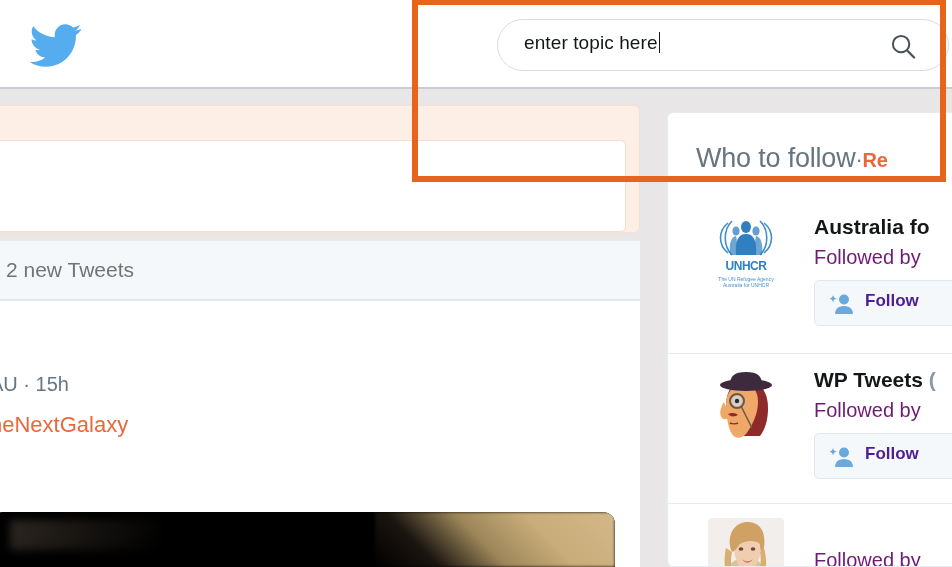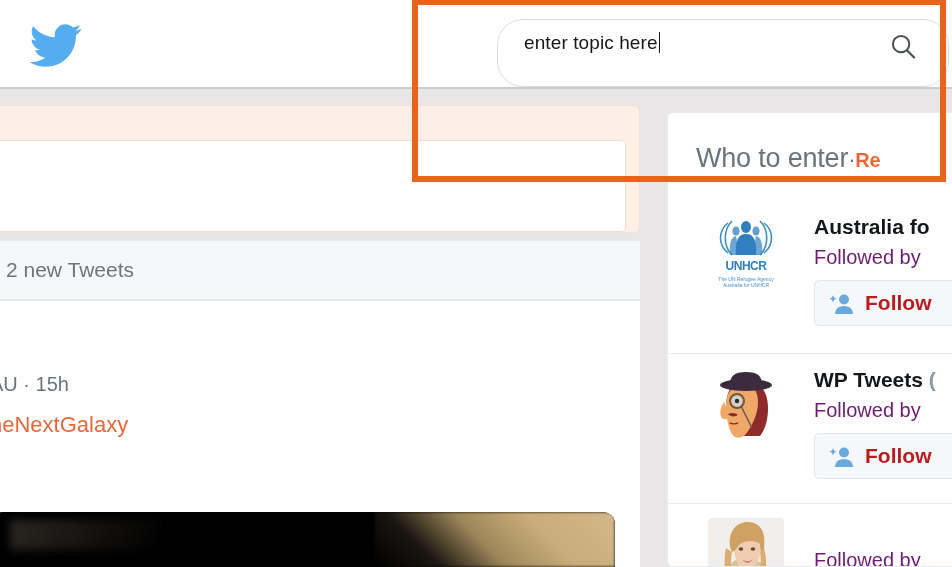--- a/index.html
+++ b/index.html
@@ -34,21 +34,21 @@
     left: 30px;
     top: 23px;
     width: 52px;
     height: 46px;
   }
   .search-pill {
     position: absolute;
     left: 497px;
     top: 19px;
     width: 452px;
-    height: 68px;
+    height: 52px;
     background: #ffffff;
     border: 1px solid #d9dde0;
     border-radius: 26px;
     box-sizing: border-box;
   }
   .search-text {
     position: absolute;
     left: 26px;
     top: 12px;
     font-size: 19px;
@@ -257,23 +257,23 @@
     position: absolute;
     left: 14px;
     top: 10px;
     width: 26px;
     height: 26px;
   }
   .follow-label {
     position: absolute;
     left: 50px;
     top: 10px;
-    font-size: 21px;
+    font-size: 17px;
     font-weight: bold;
-    color: #b91c1c;
+    color: #4c1d95;
     white-space: nowrap;
   }
 
   
   .unhcr {
     position: relative;
     width: 100%;
     height: 100%;
     background: #ffffff;
   }
@@ -376,21 +376,21 @@
           <circle cx="11.5" cy="11.5" r="8.5" fill="none" stroke="#4b5258" stroke-width="2.1"></circle>
           <line x1="18" y1="18.4" x2="25" y2="25.4" stroke="#4b5258" stroke-width="2.4" stroke-linecap="round"></line>
         </svg>
       </span>
     </div>
   </div>
 
   <div class="right-col">
 
     <div class="wtf-header">
-      <span>Who to enter</span><span class="wtf-dot">·</span><span class="wtf-refresh">Re</span>
+      <span>Who to follow</span><span class="wtf-dot">·</span><span class="wtf-refresh">Re</span>
     </div>
 
     <div class="wtf-row r0">
       <div class="avatar">
         <div class="unhcr">
           <svg viewBox="0 0 76 46" width="76" height="46" style="position:absolute;left:0;top:0;">
             <g fill="none" stroke="#3d8ec9" stroke-width="1.6">
               <path d="M20 8 C10 16, 10 30, 20 38"></path>
               <path d="M56 8 C66 16, 66 30, 56 38"></path>
               <path d="M24 6 C15 15, 15 31, 24 40"></path>

